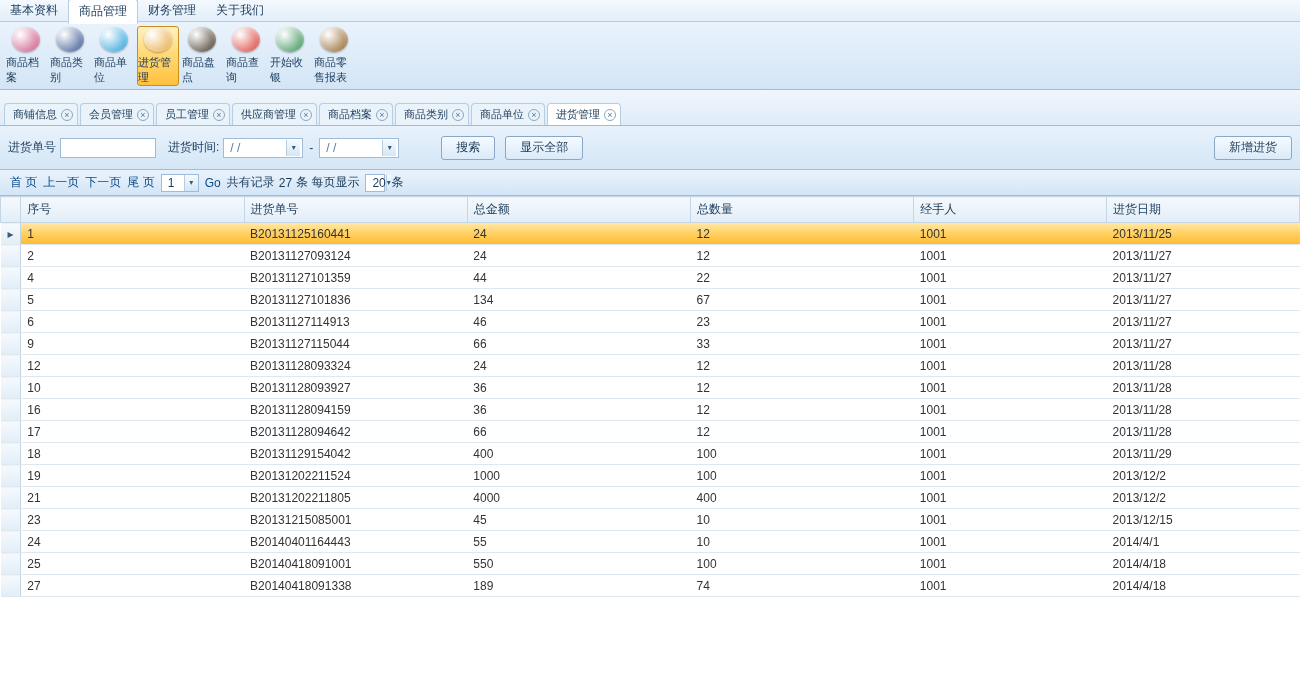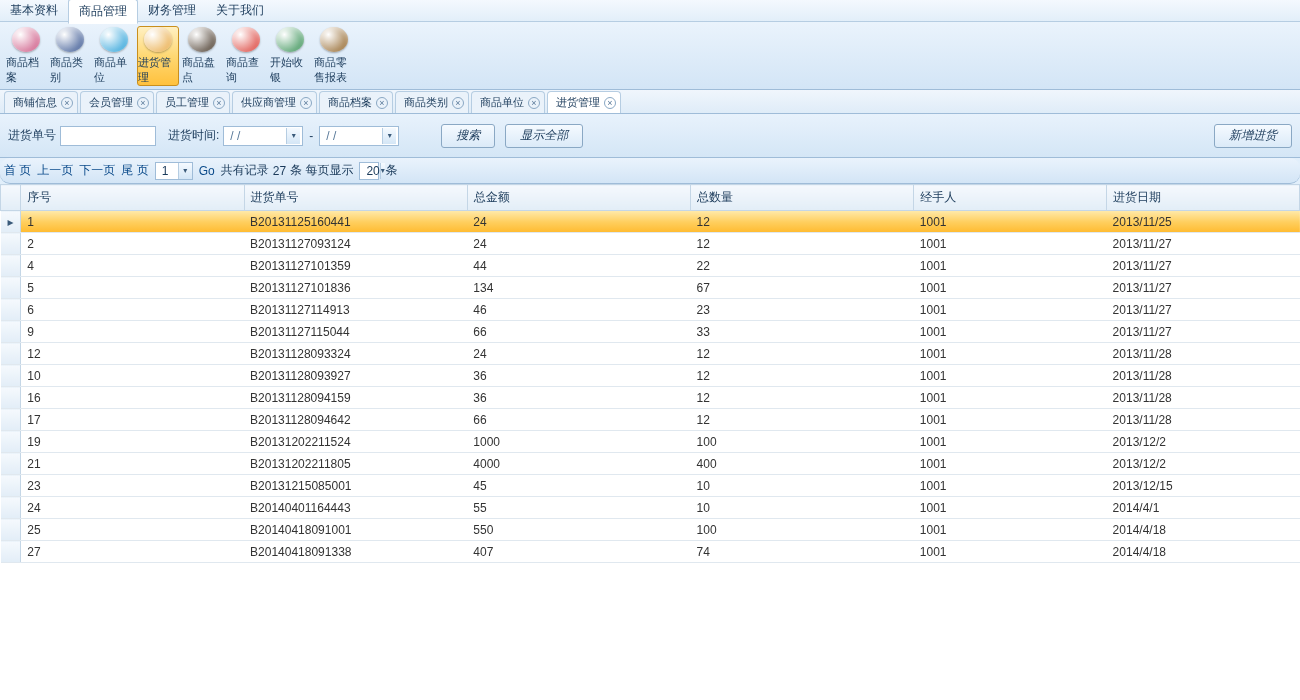--- a/index.html
+++ b/index.html
@@ -63,21 +63,21 @@
   width: 28px;
   height: 28px;
   border-radius: 50%;
   margin-bottom: 3px;
   box-shadow: inset 0 2px 4px rgba(255,255,255,.5), 0 1px 2px rgba(0,0,0,.3);
 }
 .ribbon-label { font-size: 11px; color: #1a3a5a; }
 
 
 .tab-strip {
-  height: 24px;
+  height: 36px;
   background: linear-gradient(#f0f6fc, #dfecf8);
   display: flex;
   align-items: flex-end;
   padding: 0 4px;
   border-bottom: 1px solid #9fbcd8;
 }
 .tab-item {
   display: flex;
   align-items: center;
   padding: 3px 4px 3px 8px;
@@ -147,36 +147,35 @@
   height: 24px;
   padding: 0 14px;
   background: linear-gradient(#f5faff,#dbeaf8);
   border: 1px solid #8aa8c4;
   border-radius: 3px;
   cursor: pointer;
   color: #1a3a5a;
   display: inline-flex;
   align-items: center;
 }
-.filter-bar .btn { margin-left: 10px; font-style: italic; }
+.filter-bar .btn { margin-left: 10px; }
 .new-btn {
   position: absolute;
   right: 8px;
 }
 
 
 .pager-bar {
   height: 26px;
   background: linear-gradient(#eaf3fc, #d3e5f6);
   border-bottom: 1px solid #9fbcd8;
   display: flex;
   align-items: center;
-  padding: 0 4px;
+  padding: 0 10px;
   font-size: 12px;
-  border-radius: 10px;
 }
 .pager-link { color: #0a4a8a; margin-right: 6px; cursor: pointer; }
 .select-like {
   height: 18px;
   border: 1px solid #9fbcd8;
   background: #fff;
   display: inline-flex;
   align-items: center;
   padding-left: 6px;
 }
@@ -452,20 +451,29 @@
           <td class="row-indicator"></td>
           <td>17</td>
           <td>B20131128094642</td>
           <td>66</td>
           <td>12</td>
           <td>1001</td>
           <td>2013/11/28</td>
         </tr>
         <tr>
           <td class="row-indicator"></td>
+          <td>18</td>
+          <td>B20131129154042</td>
+          <td>400</td>
+          <td>100</td>
+          <td>1001</td>
+          <td>2013/11/29</td>
+        </tr>
+        <tr>
+          <td class="row-indicator"></td>
           <td>19</td>
           <td>B20131202211524</td>
           <td>1000</td>
           <td>100</td>
           <td>1001</td>
           <td>2013/12/2</td>
         </tr>
         <tr>
           <td class="row-indicator"></td>
           <td>21</td>
@@ -499,20 +507,20 @@
           <td>B20140418091001</td>
           <td>550</td>
           <td>100</td>
           <td>1001</td>
           <td>2014/4/18</td>
         </tr>
         <tr>
           <td class="row-indicator"></td>
           <td>27</td>
           <td>B20140418091338</td>
-          <td>407</td>
+          <td>189</td>
           <td>74</td>
           <td>1001</td>
           <td>2014/4/18</td>
         </tr>
       </tbody>
   </table>
 </div>
 
 </body></html>

